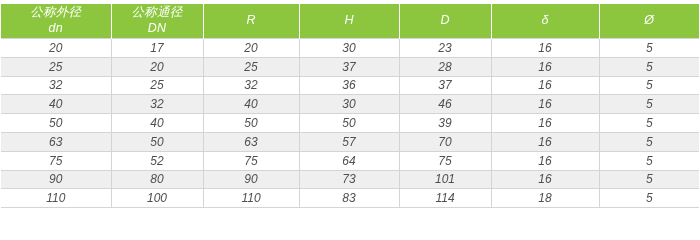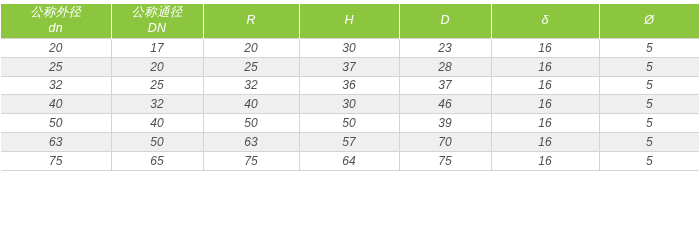--- a/index.html
+++ b/index.html
@@ -170,22 +170,40 @@
         <td>63</td>
         <td>50</td>
         <td>63</td>
         <td>57</td>
         <td>70</td>
         <td>16</td>
         <td>5</td>
       </tr>
       <tr>
         <td>75</td>
-        <td>65</td>
+        <td>52</td>
         <td>75</td>
         <td>64</td>
         <td>75</td>
         <td>16</td>
         <td>5</td>
       </tr>
+      <tr>
+        <td>90</td>
+        <td>80</td>
+        <td>90</td>
+        <td>73</td>
+        <td>101</td>
+        <td>16</td>
+        <td>5</td>
+      </tr>
+      <tr>
+        <td>110</td>
+        <td>100</td>
+        <td>110</td>
+        <td>83</td>
+        <td>114</td>
+        <td>18</td>
+        <td>5</td>
+      </tr>
     </tbody>
   </table>
 </div>
 
 </body></html>

